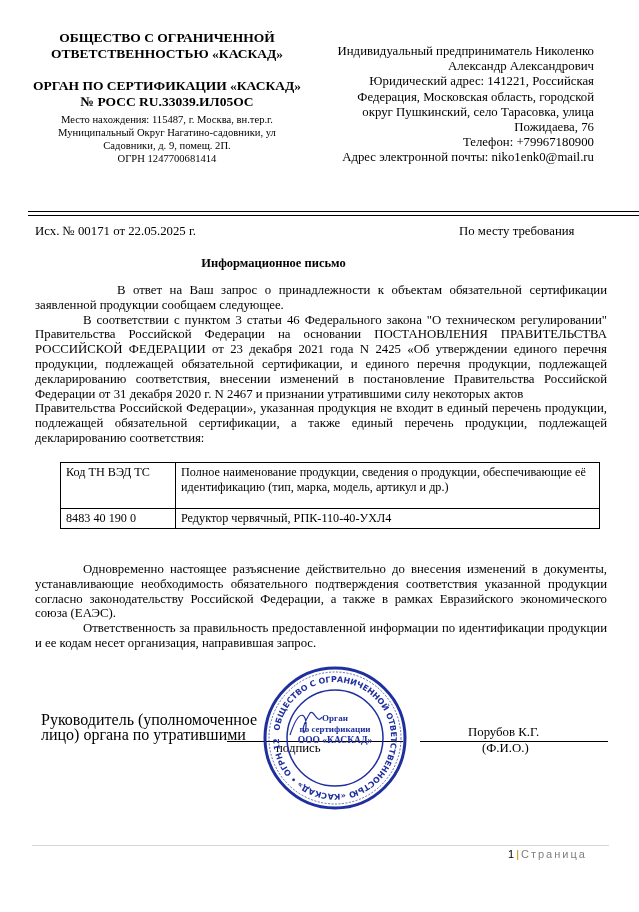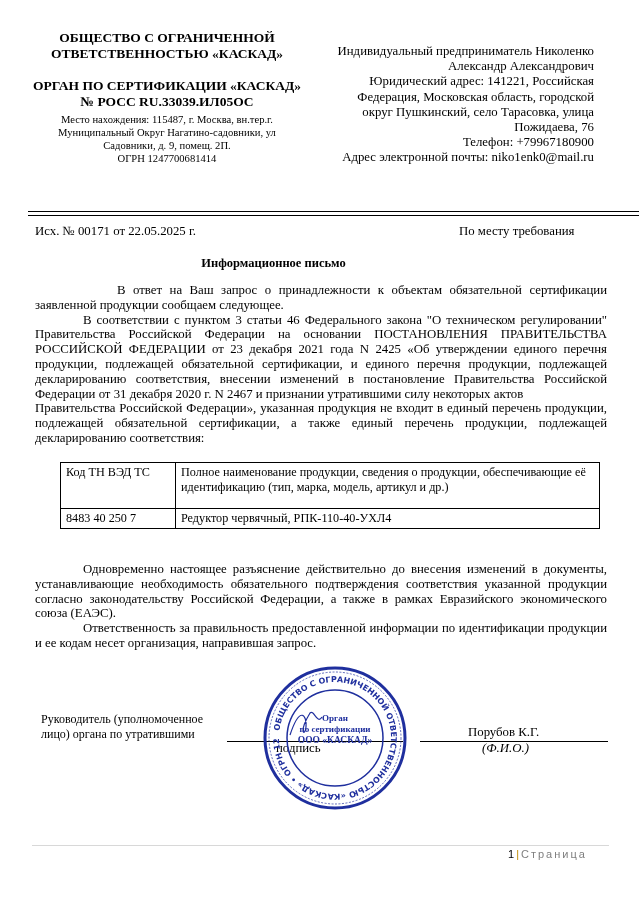--- a/index.html
+++ b/index.html
@@ -19,26 +19,26 @@
   .title { left:0; width:547px; top:256px; text-align:center; font-weight:bold; font-size:12.5px; }
   .body-text { left:35px; width:572px; font-size:12.8px; line-height:14.8px; text-align:justify; }
   .body-text p { margin:0; }
   .ind1 { text-indent:82px; }
   .ind2 { text-indent:48px; }
   table.prod { position:absolute; left:60px; top:462px; width:540px; border-collapse:collapse;
                font-size:12.2px; line-height:15px; }
   table.prod td { border:1px solid #000; vertical-align:top; padding:2px 5px; }
   table.prod td.c1 { width:104px; }
   table.prod tr.hdr td { height:41px; }
-  .sig-label { left:41px; top:712px; font-size:12px; line-height:15px; }
+  .sig-label { left:41px; top:712px; font-size:16px; line-height:15px; }
   .sig-line1 { left:227px; top:741px; width:176px; height:0; border-top:1px solid #000; }
   .sig-line2 { left:420px; top:741px; width:188px; height:0; border-top:1px solid #000; }
   .sig-caption { left:276px; top:741px; font-size:12.8px; }
   .fio-name { left:468px; top:725px; font-size:12.8px; }
-  .fio-cap { left:482px; top:741px; font-size:12.8px;font-style:italic; }
+  .fio-cap { left:482px; top:741px; font-size:12.8px; }
   .stamp { left:262px; top:665px; width:146px; height:146px; }
   .footer-line { left:32px; top:845px; width:577px; height:0; border-top:1px solid #d8d8d8; }
   .footer { left:508px; top:848px; font-family:Liberation Sans, sans-serif; font-size:11px; color:#7f7f7f; letter-spacing:2px; }
   .footer .num { color:#000; letter-spacing:0; }
   .footer .bar { color:#c08a00; letter-spacing:0; margin:0 2px; }
 </style>
 </head>
 <body>
 
 <div class="abs left-head">
@@ -77,21 +77,21 @@
   <p>Правительства Российской Федерации», указанная продукция не входит в единый перечень продукции, подлежащей обязательной сертификации, а также единый перечень продукции, подлежащей декларированию соответствия:</p>
 </div>
 
 <table class="prod">
   <tbody>
       <tr class="hdr">
     <td class="c1">Код ТН ВЭД ТС</td>
     <td>Полное наименование продукции, сведения о продукции, обеспечивающие её идентификацию (тип, марка, модель, артикул и др.)</td>
   </tr>
   <tr>
-    <td class="c1">8483 40 250 7</td>
+    <td class="c1">8483 40 190 0</td>
     <td>Редуктор червячный, РПК-110-40-УХЛ4</td>
   </tr>
 </tbody>
   </table>
 
 <div class="abs body-text" style="top:562px;">
   <p class="ind2">Одновременно настоящее разъяснение действительно до внесения изменений в документы, устанавливающие необходимость обязательного подтверждения соответствия указанной продукции согласно законодательству Российской Федерации, а также в рамках Евразийского экономического союза (ЕАЭС).</p>
   <p class="ind2">Ответственность за правильность предоставленной информации по идентификации продукции и ее кодам несет организация, направившая запрос.</p>
 </div>
 

